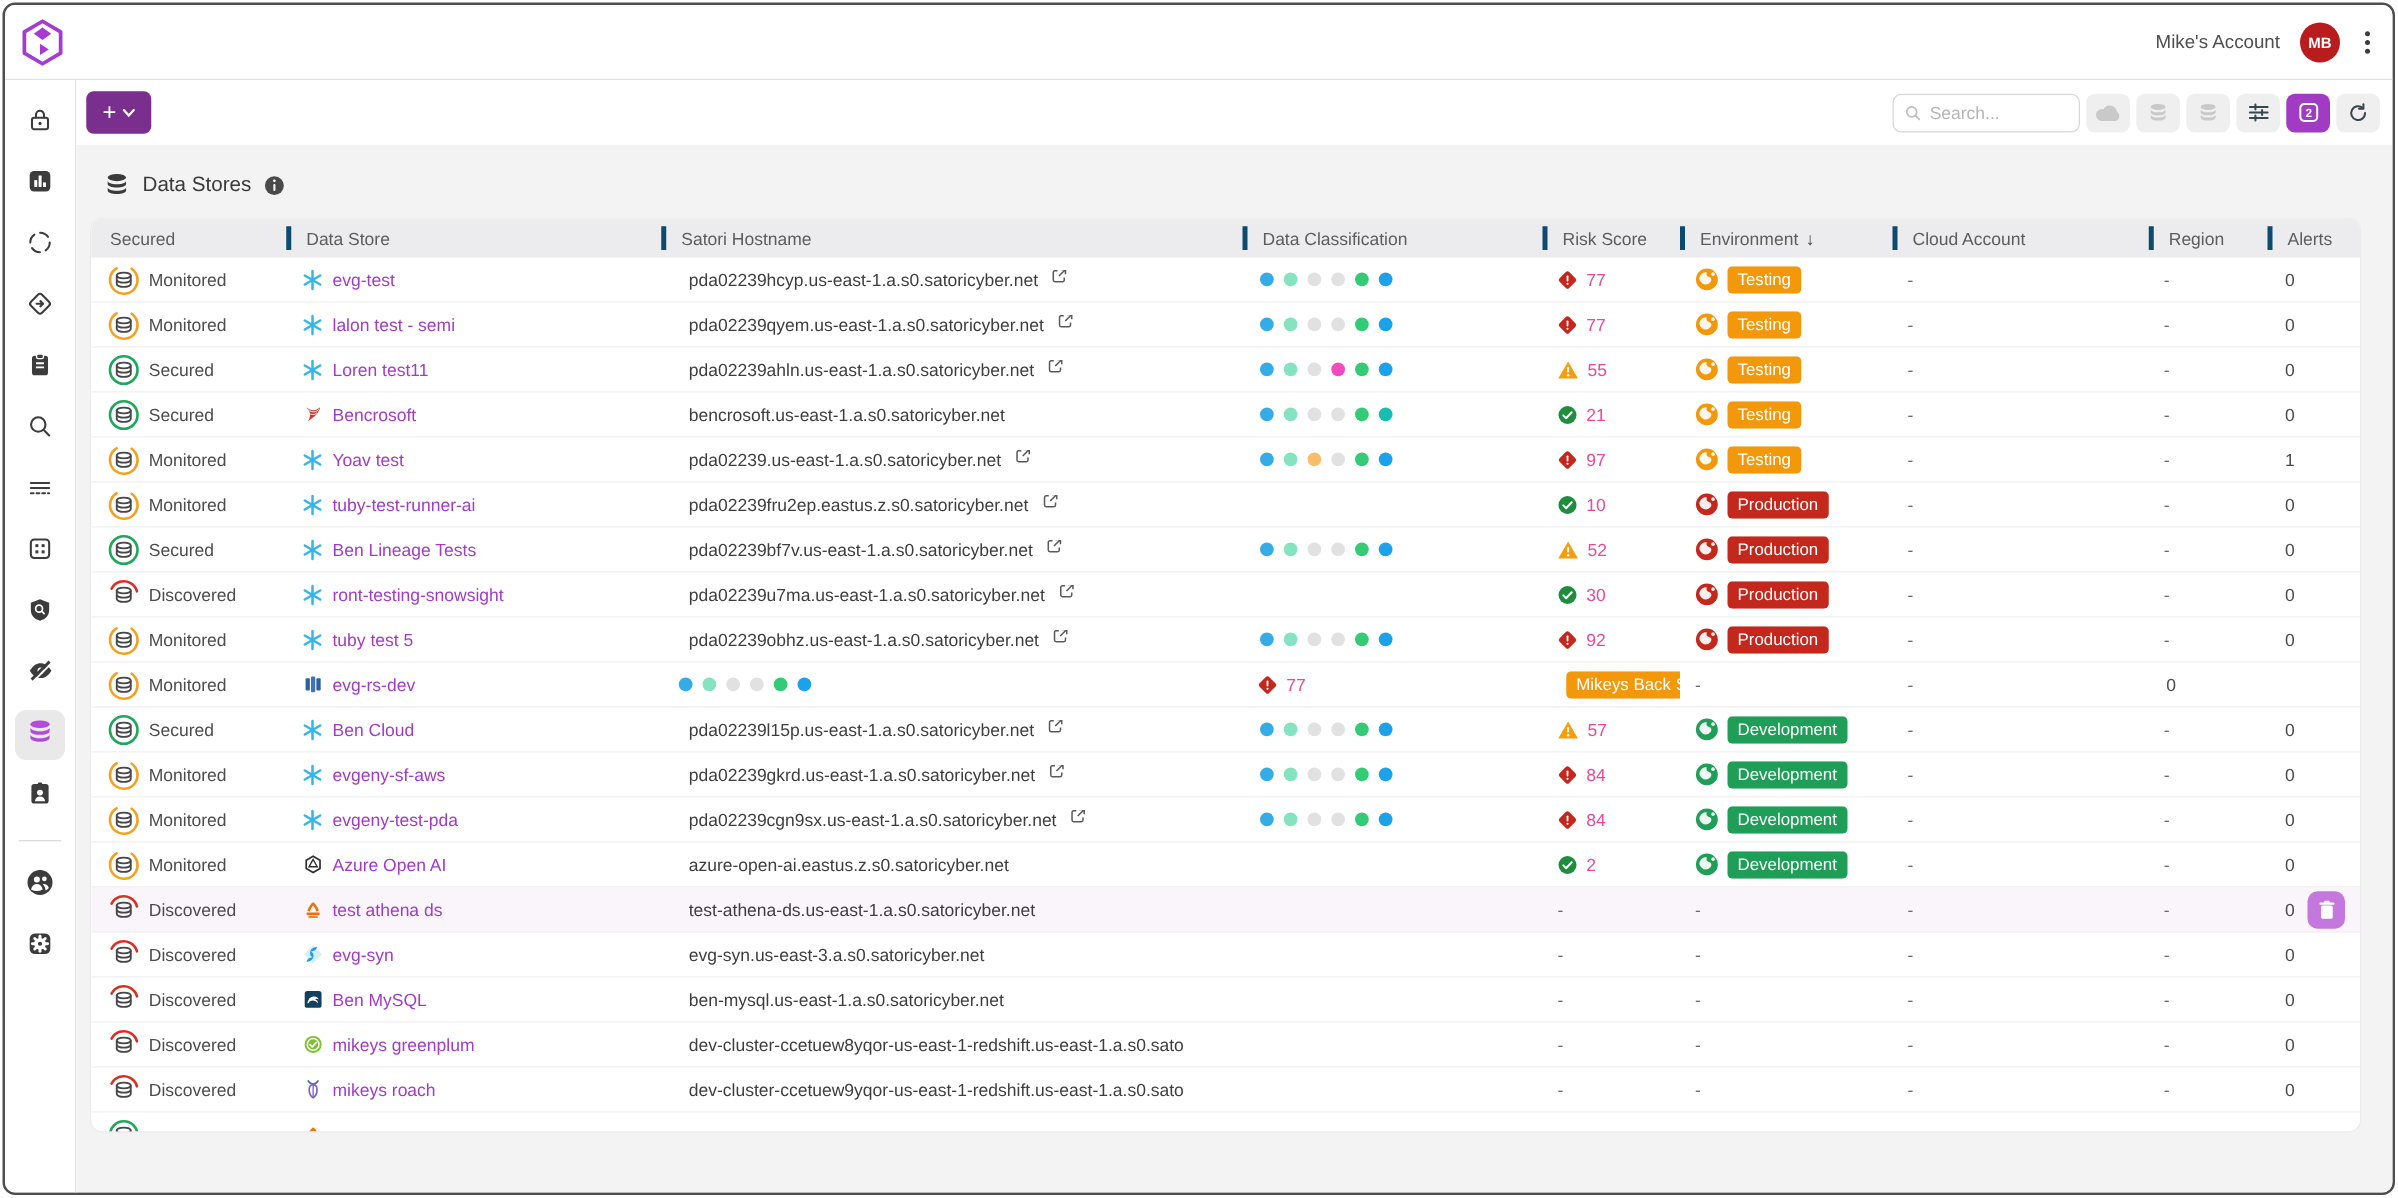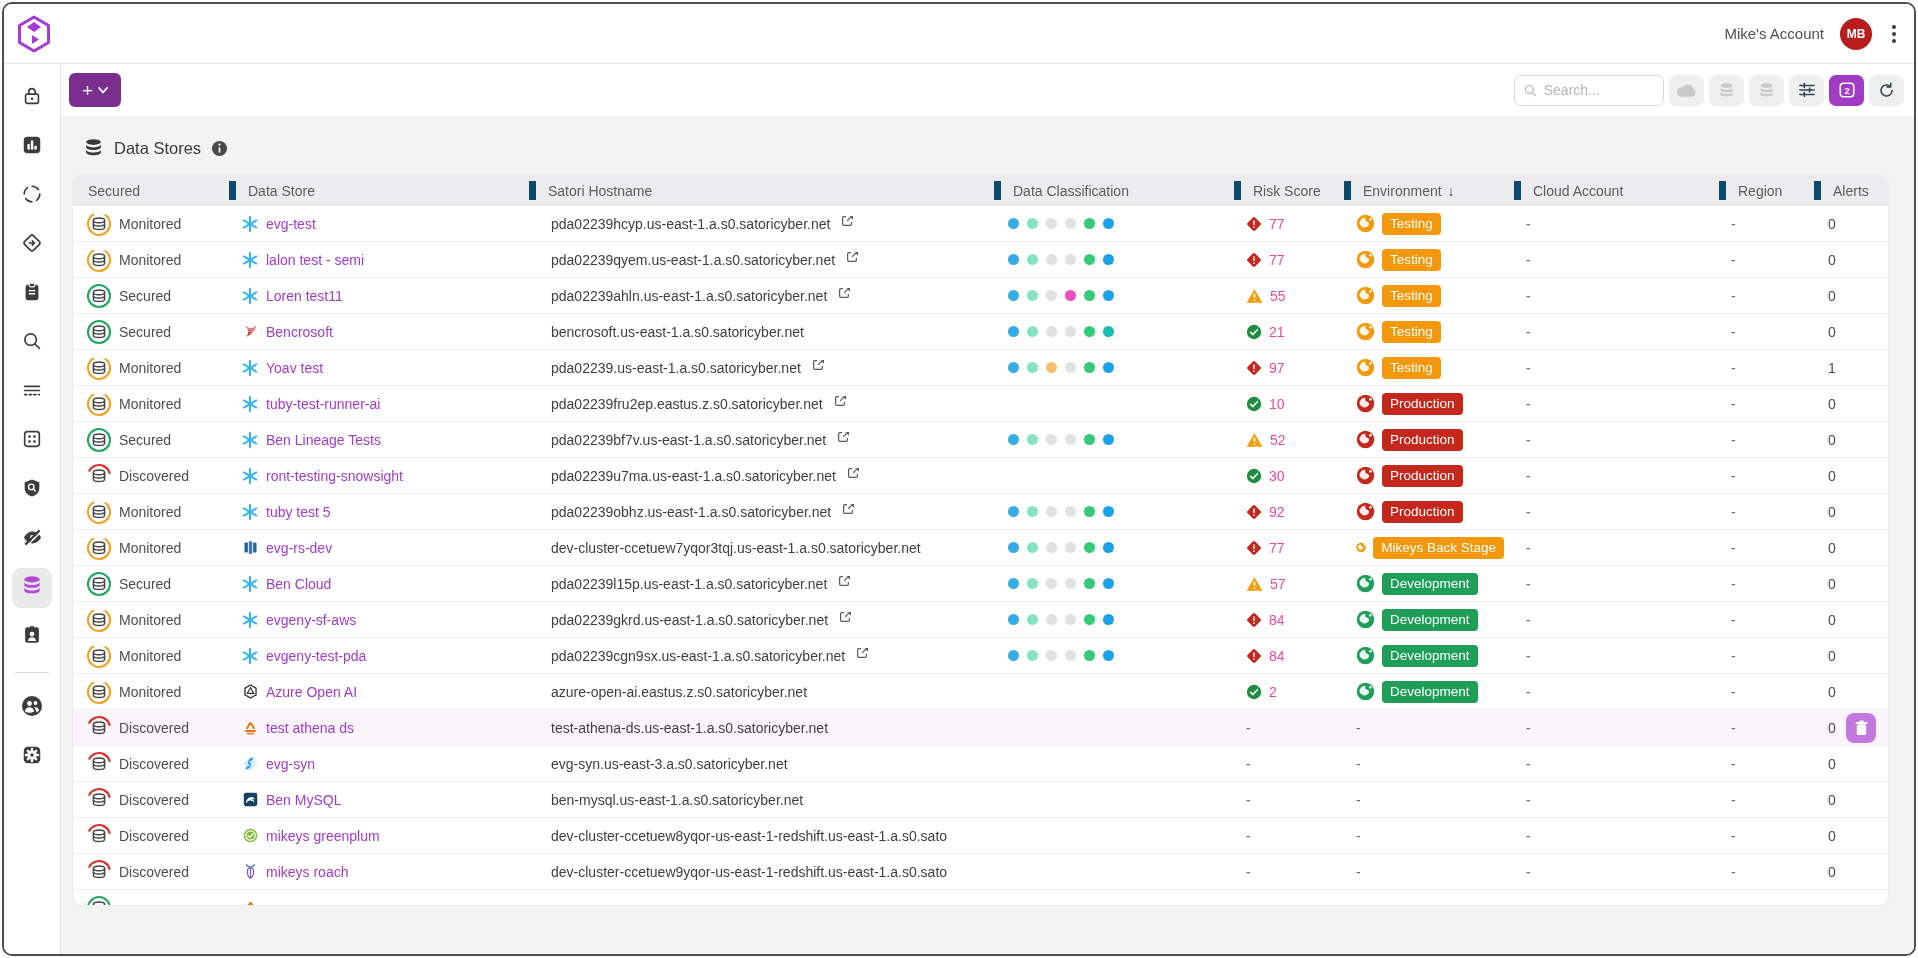--- a/index.html
+++ b/index.html
@@ -34,21 +34,21 @@
   .tool-btn.accent { background:#a13bc4; }
 
   .content { flex:1; background:#f3f3f3; padding:18px 26px 0 12px; min-height:0; overflow:hidden; }
   .page-title-row { display:flex; align-items:center; gap:10px; padding:4px 0 16px 10px; }
   .page-title { font-size:16.5px; color:#3a3a3a; }
 
   
   .table-card { background:#fff; border-radius:9px; box-shadow:0 0 0 1px #ebebeb; height:730px; overflow:hidden; position:relative; }
   .tgrid { display:grid; grid-template-columns:156px 300px 465px 240px 110px 170px 205px 95px 1fr; align-items:center; }
   .thead { background:#ececee; height:31px; border-radius:9px 9px 0 0; }
-  .th { font-size:14px; color:#5c5c5c; padding:0 10px 0 12px; display:flex; align-items:center; gap:6px; height:19px; border-left:7px solid #0c4a6e; }
+  .th { font-size:14px; color:#5c5c5c; padding:0 10px 0 12px; display:flex; align-items:center; gap:6px; height:19px; border-left:4px solid #0c4a6e; }
   .th:first-child { border-left:none; padding-left:15px; }
   .th.noline { border-left:none; }
   .sort-arrow { font-size:14px; color:#444; }
   .trow { height:36px; border-bottom:1px solid #f0f0f0; position:relative; }
   .trow.hl { background:#faf4fb; }
   .cell { font-size:14px; color:#4c4c4c; padding:0 10px 0 12px; display:flex; align-items:center; gap:7px; overflow:hidden; white-space:nowrap; }
   .cell:first-child { padding-left:13px; }
   .ds-name { color:#a23bc6; cursor:pointer; }
   .host { color:#3e3e3e;margin-left:10px; }
   .dots { display:flex; gap:8px; padding-left:14px; }
@@ -849,23 +849,20 @@
                 <div class="cell">
                   <span class="dsicon">
                     <svg width="17" height="17" viewBox="0 0 24 24">
                       <rect x="3.5" y="5" width="4.8" height="14" rx="1.2" fill="#2e5f9e"></rect>
                       <rect x="9.6" y="3" width="4.8" height="18" rx="1.2" fill="#3c74be"></rect>
                       <rect x="15.7" y="5" width="4.8" height="14" rx="1.2" fill="#2e5f9e"></rect>
                     </svg>
                   </span>
                   <span class="ds-name">evg-rs-dev</span>
                 </div>
-                <div class="cell">
-                  <span class="host">dev-cluster-ccetuew7yqor3tqj.us-east-1.a.s0.satoricyber.net</span>
-                </div>
                 <div class="dots">
                   <span class="dot" style="background:#35ace6"></span>
                   <span class="dot" style="background:#86e3c2"></span>
                   <span class="dot" style="background:#e1e1e1"></span>
                   <span class="dot" style="background:#e1e1e1"></span>
                   <span class="dot" style="background:#33cb76"></span>
                   <span class="dot" style="background:#1ba2ea"></span>
                 </div>
                 <div class="cell">
                   <svg width="16" height="16" viewBox="0 0 20 20">

